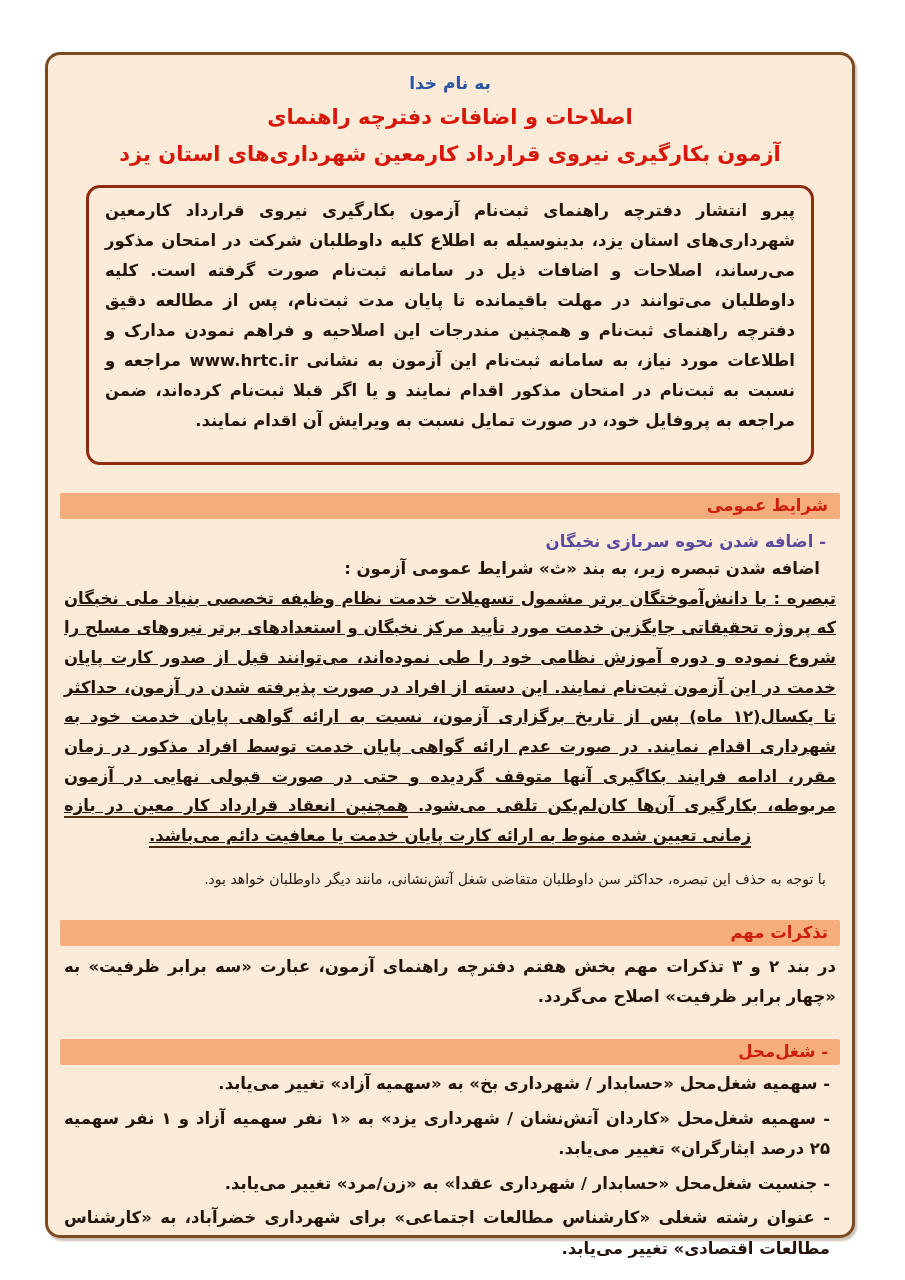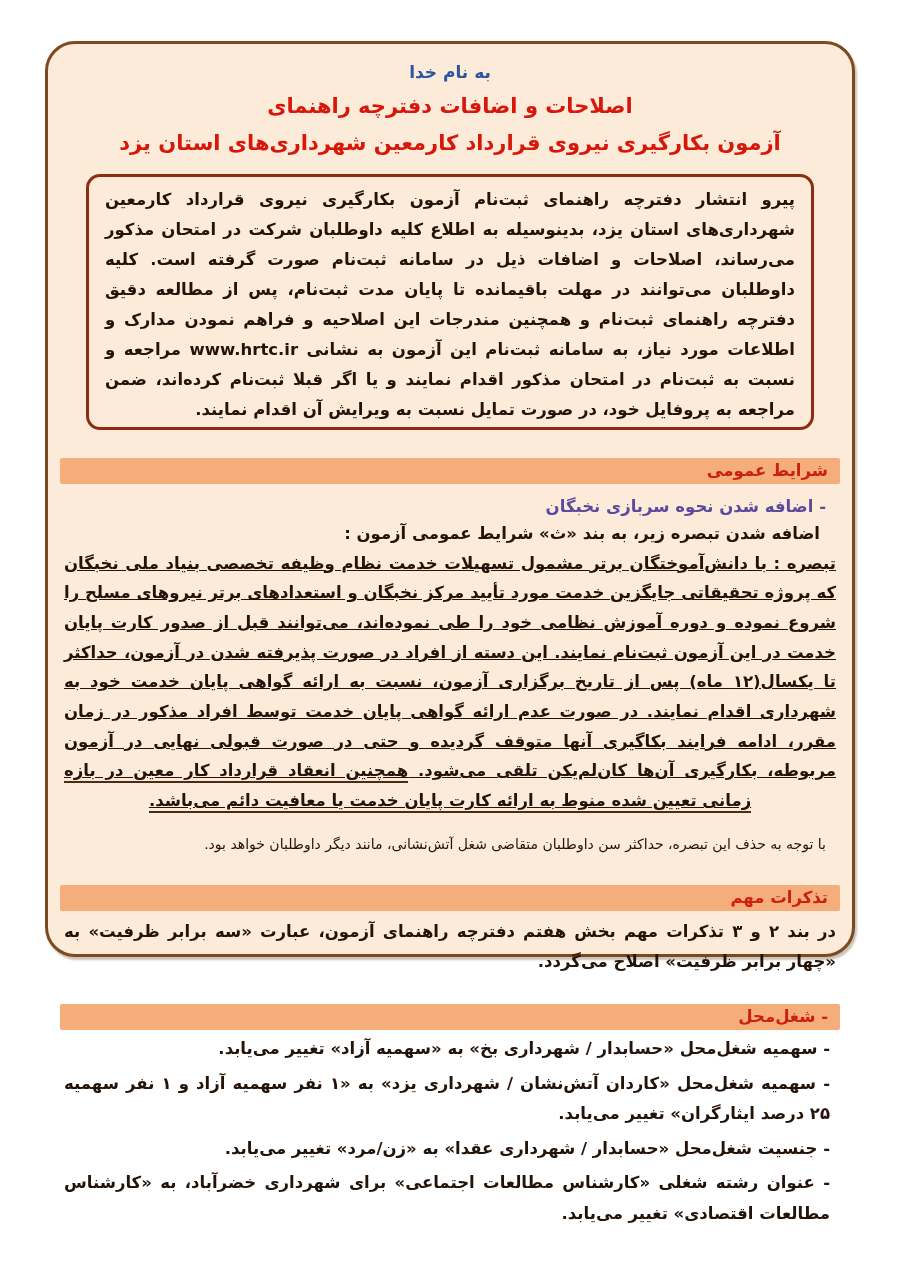--- a/index.html
+++ b/index.html
@@ -11,26 +11,26 @@
   .canvas {
     position: relative;
     width: 905px;
     height: 1280px;
     background: #ffffff;
     overflow: hidden;
   }
   .page-frame {
     position: absolute;
     left: 45px;
-    top: 41px;
+    top: 52px;
     width: 810px;
-    height: 916px;
+    height: 1186px;
     background: #fcebd8;
     border: 3px solid #7b4a21;
-    border-radius: 30px;
+    border-radius: 15px;
     box-shadow: 2px 3px 2px rgba(110, 80, 50, 0.35);
     box-sizing: border-box;
     direction: rtl;
     color: #241309;
   }
   .bismillah {
     margin-top: 18px;
     text-align: center;
     color: #2b56a4;
     font-weight: bold;
@@ -41,21 +41,21 @@
     color: #d6170a;
     font-weight: bold;
     font-size: 21px;
     line-height: 1.75;
     margin-top: 6px;
   }
   .intro-box {
     margin: 12px 38px 0 38px;
     border: 3px solid #8e2c12;
     border-radius: 14px;
-    padding: 8px 16px 2px 16px;
+    padding: 8px 16px 26px 16px;
     font-size: 16.5px;
     font-weight: bold;
     text-align: justify;
     line-height: 1.82;
   }
   .section-banner {
     margin: 0 12px;
     background: #f5ad7c;
     color: #cc1f0e;
     font-weight: bold;

